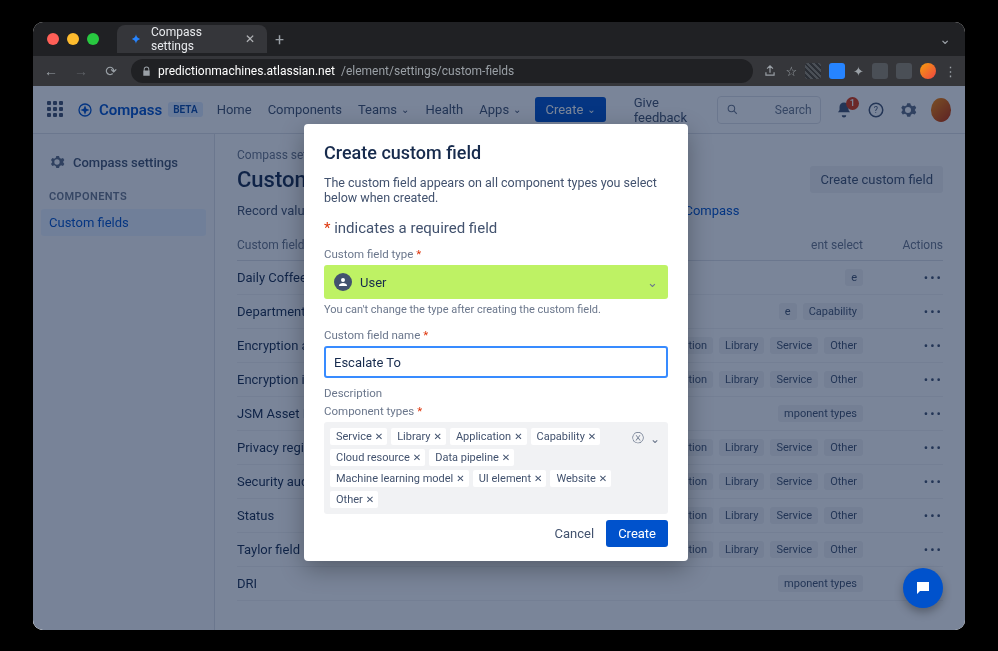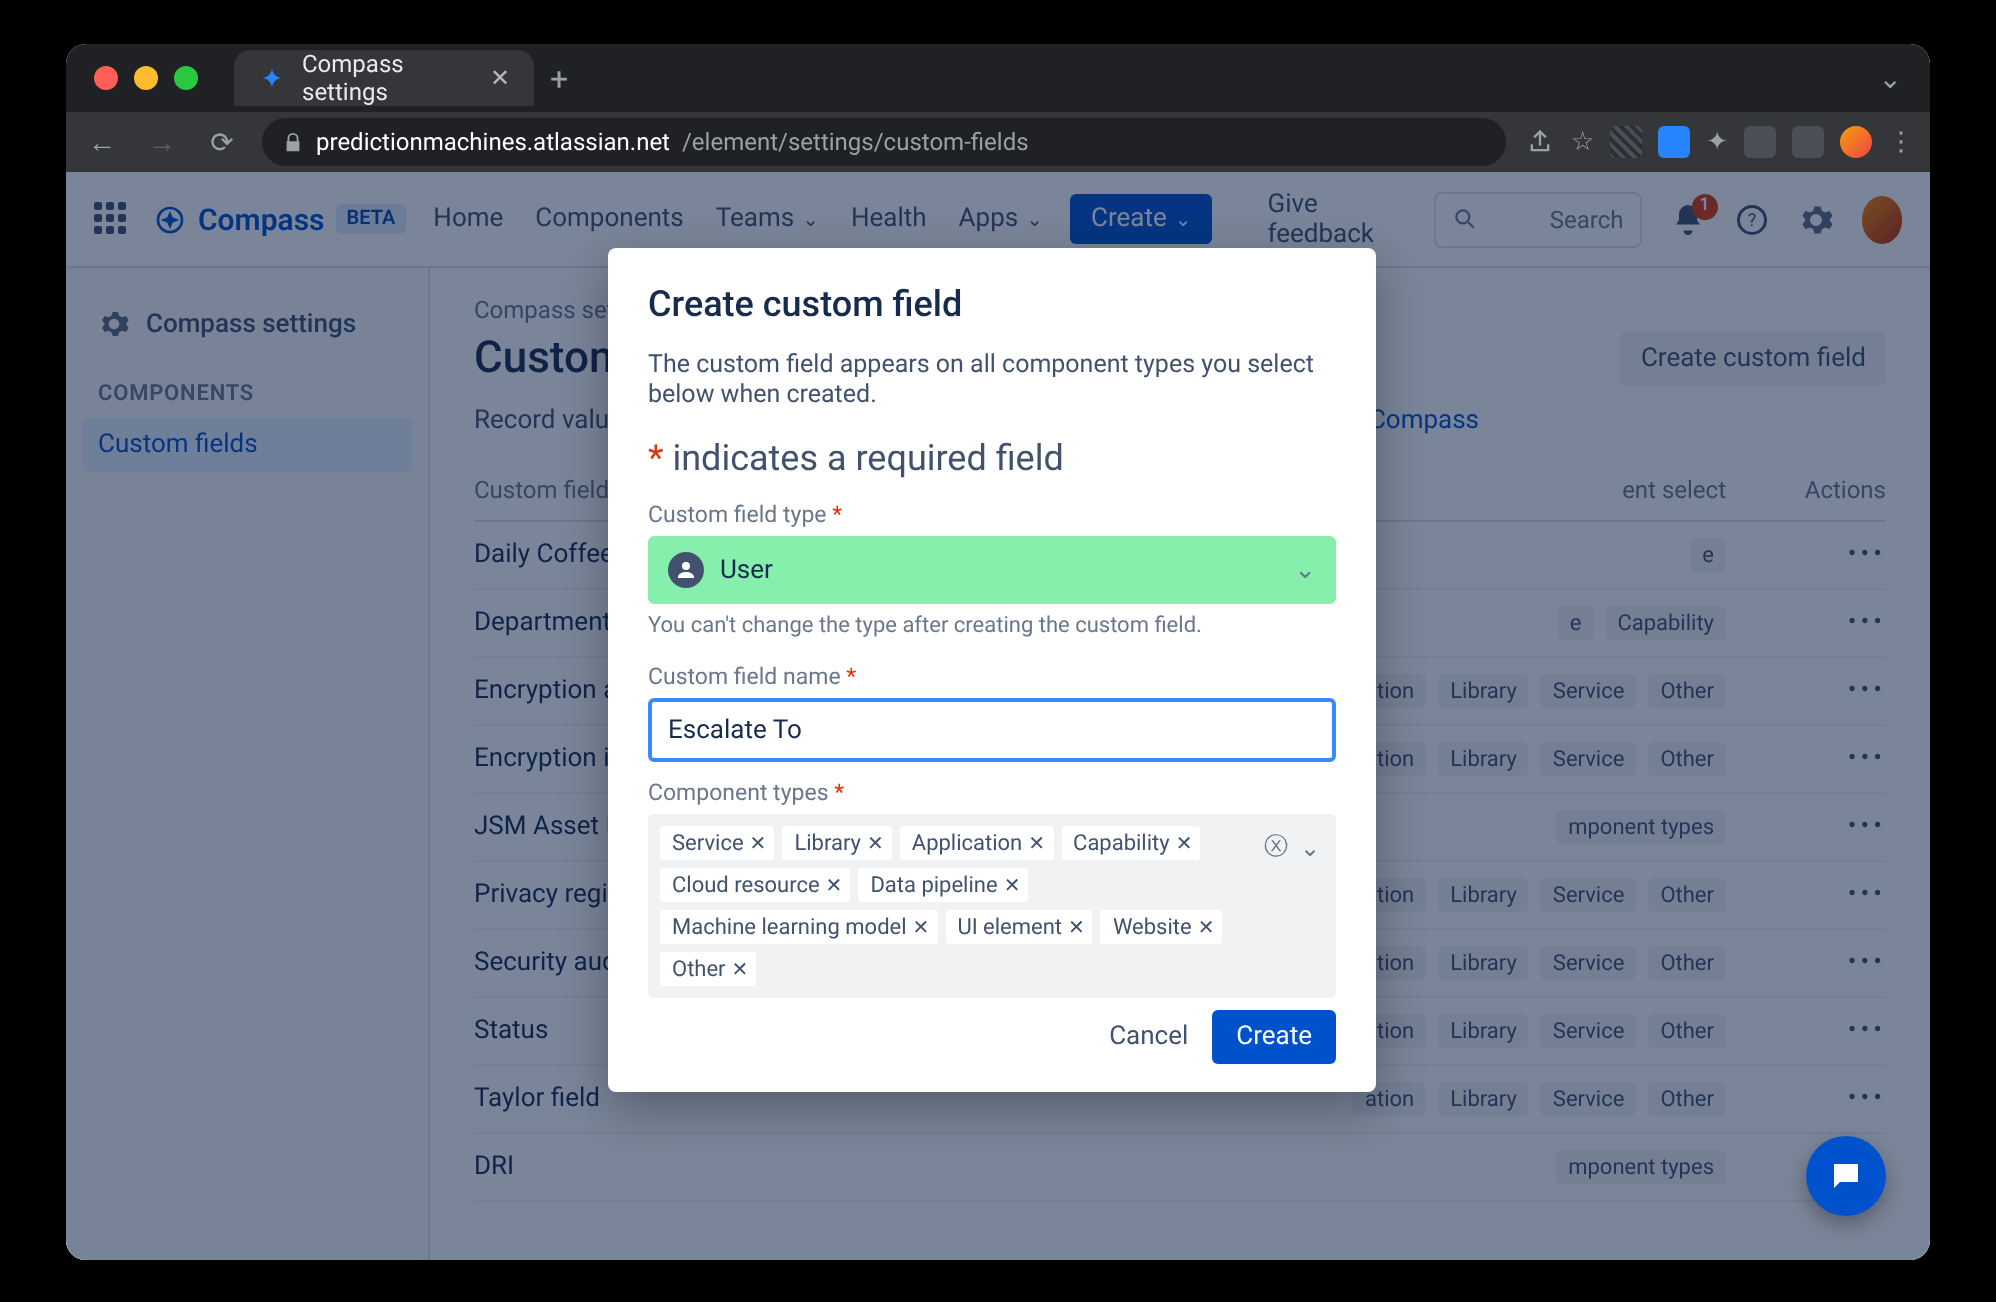--- a/index.html
+++ b/index.html
@@ -58,24 +58,24 @@
   .col-actions { width: 70px; text-align:right;}
   .trow { display:flex; border-bottom:1px solid #f1f2f4; padding:8px 0; align-items:center; min-height:34px;}
   .chips { display:flex; gap:6px; flex-wrap:wrap; }
   .chip { background:#f1f2f4; color:#42526e; font-size:11px; padding:2px 6px; border-radius:3px;}
   .dots { color:#42526e; letter-spacing:2px; }
   
   .scrim { position:absolute; inset:0; background:rgba(9,30,66,0.54); }
   .modal { position:absolute; left: 271px; top: 38px; width: 384px; background:#fff; border-radius:4px; padding: 18px 20px 14px; box-shadow:0 8px 24px rgba(0,0,0,.3); }
   .m-title { font-size:18px; font-weight:500; color:#172b4d; margin-bottom:12px;}
   .m-sub { font-size:12.5px; color:#42526e; margin-bottom:14px;}
-  .req-note { font-size:18px; color:#42526e; margin-bottom:10px;}
+  .req-note { font-size:15px; color:#42526e; margin-bottom:10px;}
   .req-note .ast, .label .ast { color:#de350b; }
   .label { font-size:11.5px; color:#6b778c; font-weight:400; margin-bottom:4px; display:block;}
-  .select { background:#86efac; border-radius:3px; height:34px; display:flex; align-items:center; padding:0 10px; font-size:13px; color:#172b4d; justify-content:space-between;}
+  .select { background:#bef264; border-radius:3px; height:34px; display:flex; align-items:center; padding:0 10px; font-size:13px; color:#172b4d; justify-content:space-between;}
   .select .usr { display:flex; align-items:center; gap:8px;}
   .userico { width:18px; height:18px; border-radius:50%; background:#42526e; display:flex; align-items:center; justify-content:center; color:#fff;}
   .hint { font-size:11px; color:#6b778c; margin-top:4px; margin-bottom:12px;}
   .hint2 { font-size:11px; color:#6b778c; margin-top:4px; margin-bottom:14px;}
   .tinput { width:100%; height:32px; border:2px solid #388bff; border-radius:3px; padding:0 8px; font-size:13px; color:#172b4d;}
   .tarea { width:100%; height:50px; border:1px solid #dfe1e6; background:#f7f8f9; border-radius:3px; padding:8px; font-size:12.5px; color:#6b778c;}
   .mb12 { margin-bottom:8px;}
   .ctypes { background:#f1f2f4; border-radius:3px; padding:6px; display:flex; align-items:flex-start;}
   .ctypes-tags { flex:1; display:flex; flex-wrap:wrap; gap:4px;}
   .tag { background:#fff; border-radius:2px; font-size:11px; color:#42526e; padding:2px 4px 2px 6px; display:flex; align-items:center; gap:3px;}
@@ -370,20 +370,21 @@
           </span>
           <span>User</span>
         </span>
         <span style="color:#6b778c;">⌄</span>
       </div>
       <div class="hint">You can't change the type after creating the custom field.</div>
 
       <label class="label"><span>Custom field name</span> <span class="ast">*</span></label>
       <input class="tinput mb12" value="Escalate To" style="">
 
+      <label class="label">Description</label>
 
       <label class="label"><span>Component types</span> <span class="ast">*</span></label>
       <div class="ctypes">
         <div class="ctypes-tags" id="ctype-tags">
             <span class="tag">
               <span>Service</span>
               <span class="tag-x">✕</span>
             </span>
             <span class="tag">
               <span>Library</span>

